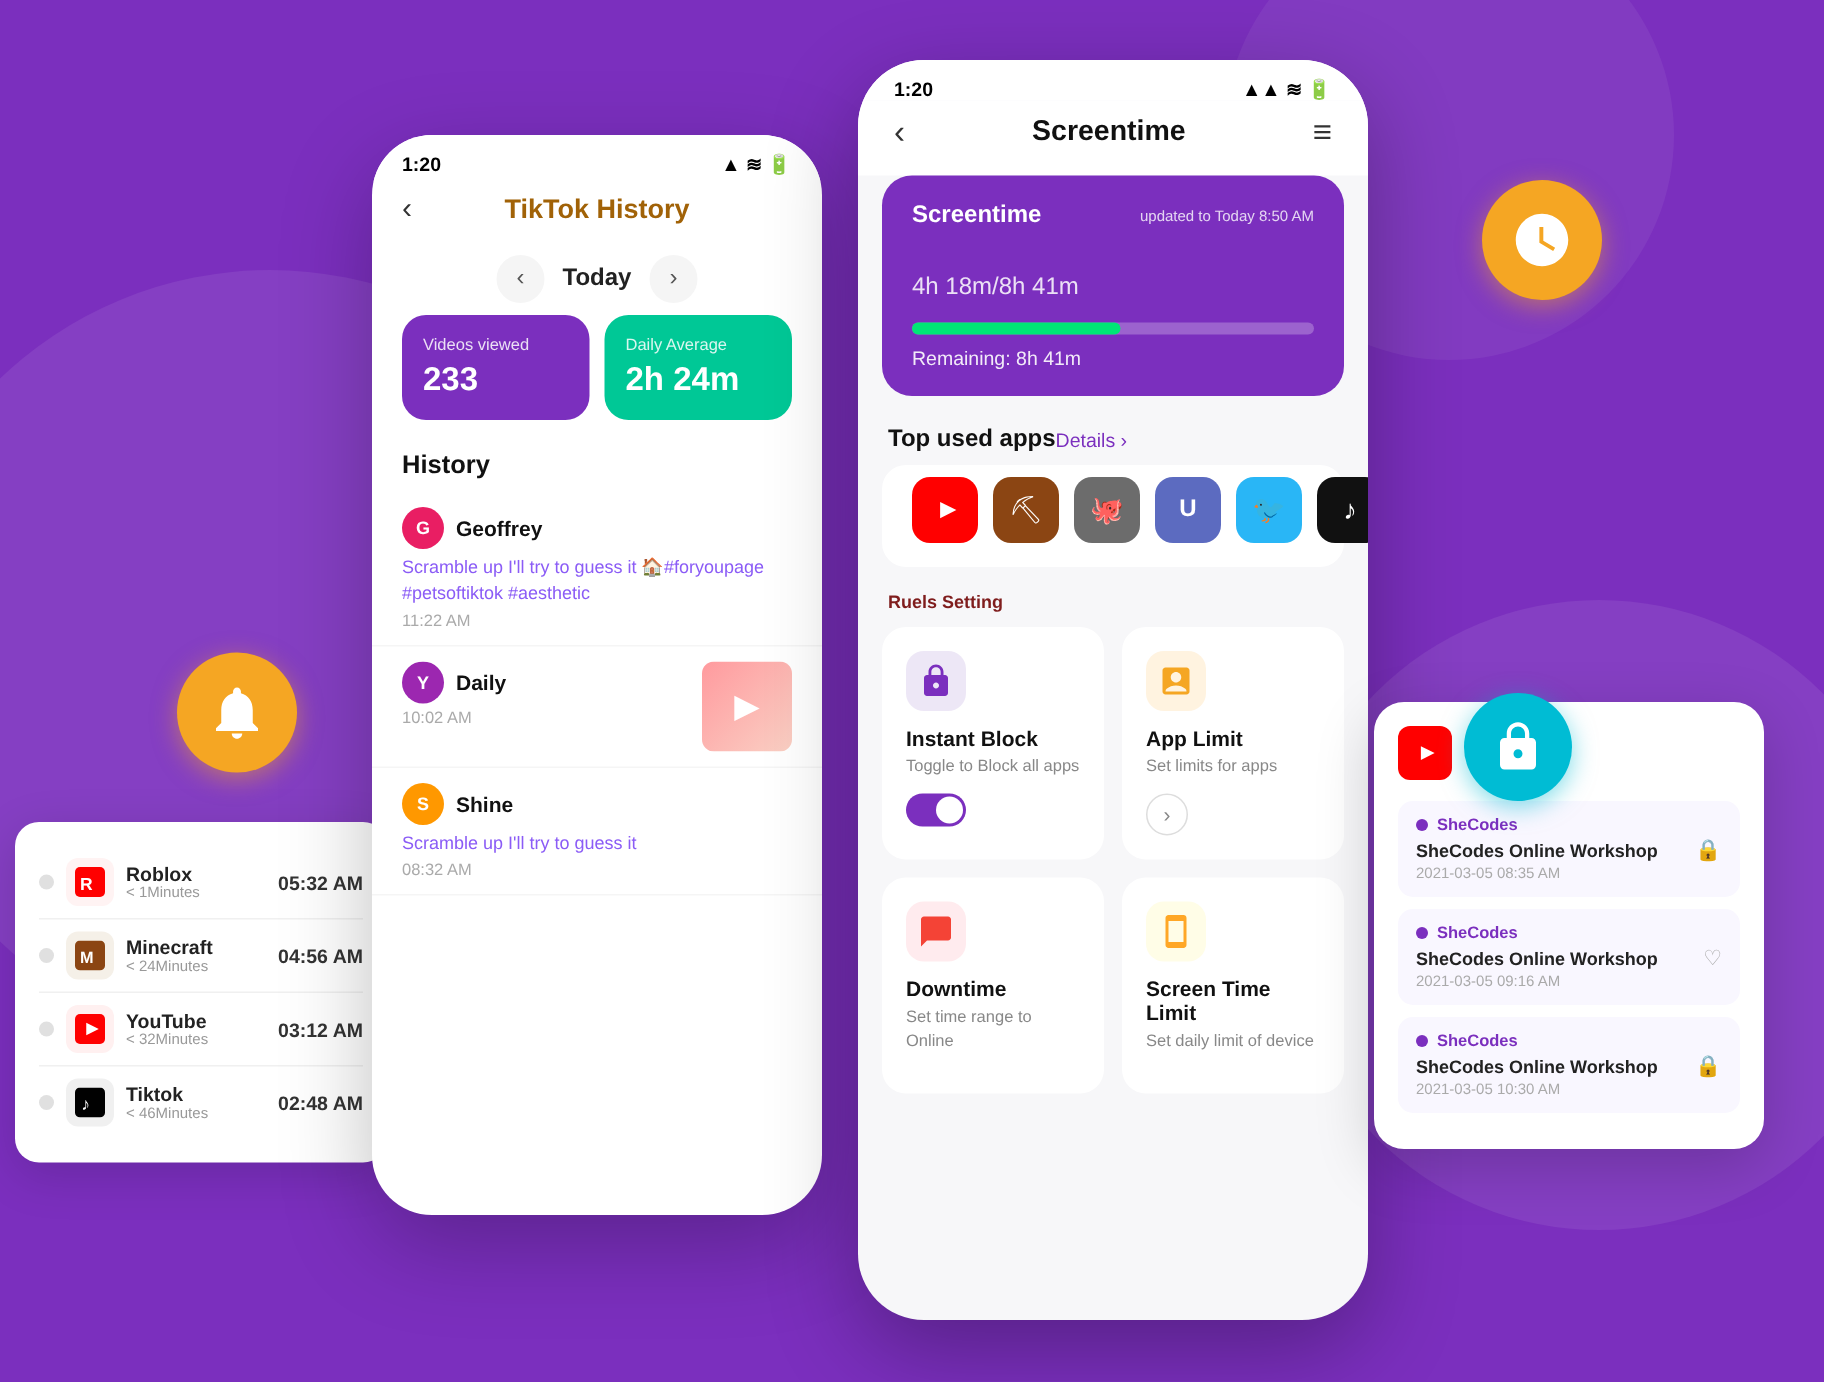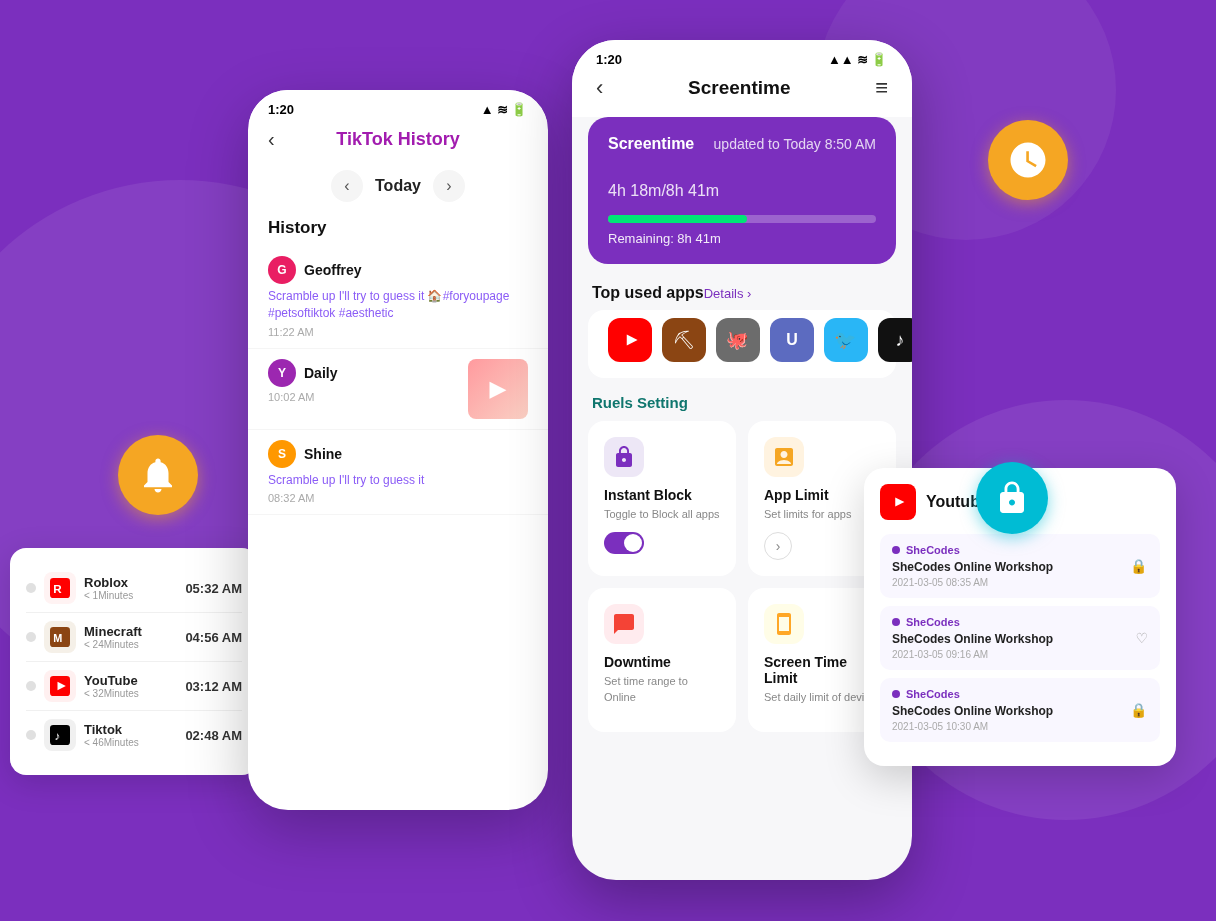--- a/index.html
+++ b/index.html
@@ -155,21 +155,21 @@
       align-items: center;
       justify-content: center;
       position: relative;
     }
     .phone1-back {
       position: absolute;
       left: 20px;
       font-size: 20px;
       color: #333;
     }
-    .phone1-title { font-size: 18px; font-weight: 700; color: #a21caf; }
+    .phone1-title { font-size: 18px; font-weight: 700; color: #a16207; }
     .phone1-nav {
       display: flex;
       align-items: center;
       justify-content: center;
       padding: 8px 20px;
       gap: 12px;
     }
     .nav-arrow {
       width: 32px; height: 32px; border-radius: 50%;
       background: #f5f5f5;
@@ -274,21 +274,21 @@
       padding: 18px 20px;
       color: white;
     }
     .sc-top {
       display: flex;
       justify-content: space-between;
       align-items: center;
       margin-bottom: 10px;
     }
     .sc-title { font-size: 16px; font-weight: 600; }
-    .sc-updated { font-size: 14px; opacity: 0.8; }
+    .sc-updated { font-size: 10px; opacity: 0.8; }
     .sc-time { font-size: 36px; font-weight: 800; margin-bottom: 10px; }
     .sc-time span { font-size: 16px; font-weight: 400; opacity: 0.85; }
     .sc-progress-bg {
       background: rgba(255,255,255,0.25);
       border-radius: 6px;
       height: 8px;
       margin-bottom: 8px;
     }
     .sc-progress-fill {
       background: #00E676;
@@ -315,21 +315,21 @@
       border-radius: 16px;
     }
     .app-icon-circle {
       width: 44px; height: 44px; border-radius: 12px;
       display: flex; align-items: center; justify-content: center;
       font-size: 22px;
       flex-shrink: 0;
     }
 
     .rules-title {
-      font-size: 15px; font-weight: 700; color: #0f766e;
+      font-size: 12px; font-weight: 700; color: #7f1d1d;
       padding: 4px 20px 10px;
     }
     .rules-grid {
       display: grid;
       grid-template-columns: 1fr 1fr;
       gap: 12px;
       padding: 0 16px;
     }
     .rule-card {
       background: white;
@@ -365,21 +365,21 @@
       border: 1.5px solid #ddd;
       display: flex; align-items: center; justify-content: center;
       font-size: 14px; color: #888;
     }
 
     
     .youtube-card {
       position: absolute;
       right: 40px;
       top: 468px;
-      width: 312px;
+      width: 260px;
       background: white;
       border-radius: 20px;
       padding: 16px;
       box-shadow: 0 12px 40px rgba(0,0,0,0.18);
       z-index: 20;
     }
     .yt-header {
       display: flex;
       align-items: center;
       gap: 10px;
@@ -507,20 +507,30 @@
     <span>▲ ≋ 🔋</span>
   </div>
   <div class="phone1-header">
     <span class="phone1-back">‹</span>
     <span class="phone1-title">TikTok History</span>
   </div>
   <div class="phone1-nav">
     <div class="nav-arrow">‹</div>
     <span class="nav-date">Today</span>
     <div class="nav-arrow">›</div>
+  </div>
+  <div class="phone1-stats">
+    <div class="stat-box-purple">
+      <div class="stat-label">Videos viewed</div>
+      <div class="stat-value">233</div>
+    </div>
+    <div class="stat-box-teal">
+      <div class="stat-label">Daily Average</div>
+      <div class="stat-value">2h 24m</div>
+    </div>
   </div>
   <div class="phone1-history-label">History</div>
 
   <div class="history-item">
     <div class="history-user">
       <div class="avatar-circle" style="background:#E91E63;">G</div>
       <span class="history-username">Geoffrey</span>
     </div>
     <div class="history-text">Scramble up I'll try to guess it 🏠#foryoupage #petsoftiktok #aesthetic</div>
     <div class="history-time">11:22 AM</div>

